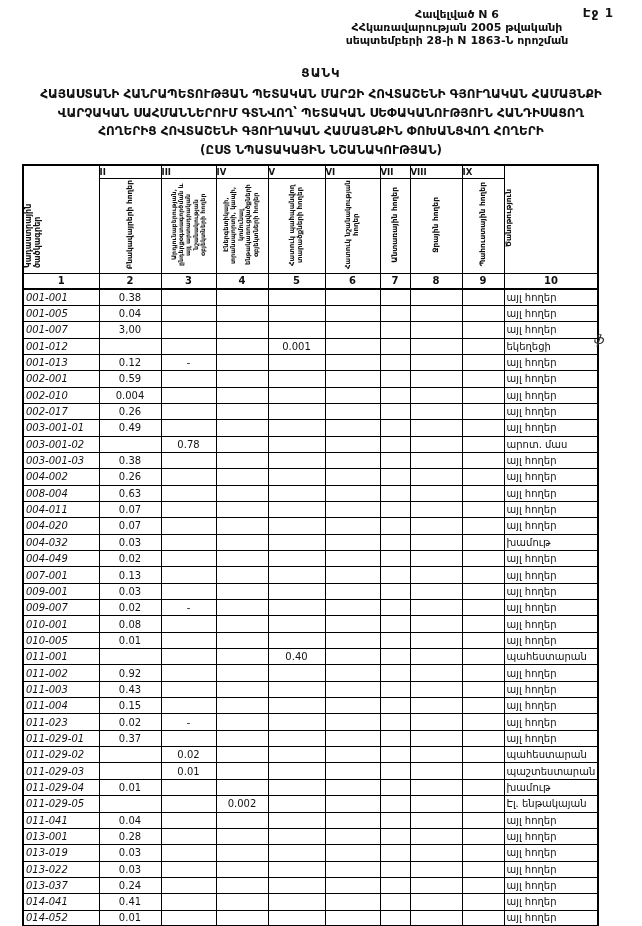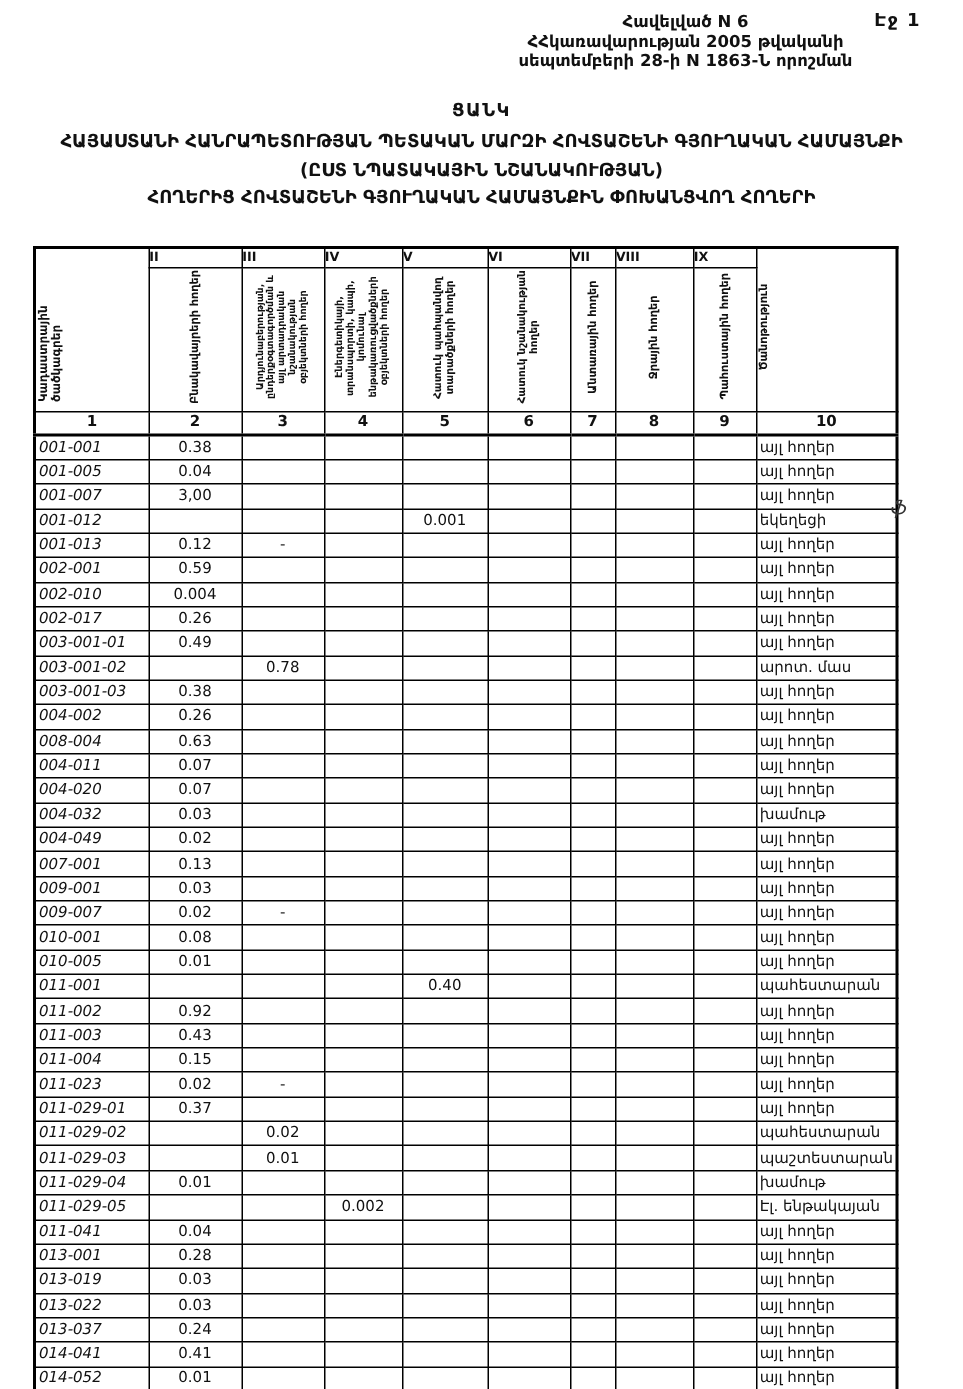--- a/index.html
+++ b/index.html
@@ -84,22 +84,23 @@
   <div class="annex-block">
     <div>Հավելված N 6</div>
     <div>ՀՀկառավարության 2005 թվականի</div>
     <div>սեպտեմբերի 28-ի N 1863-Ն որոշման</div>
   </div>
 
   <div class="list-label">ՑԱՆԿ</div>
 
   <div class="doc-title">
     <div>ՀԱՅԱՍՏԱՆԻ ՀԱՆՐԱՊԵՏՈՒԹՅԱՆ ՊԵՏԱԿԱՆ ՄԱՐԶԻ ՀՈՎՏԱՇԵՆԻ ԳՅՈՒՂԱԿԱՆ ՀԱՄԱՅՆՔԻ</div>
+    <div>ՎԱՐՉԱԿԱՆ ՍԱՀՄԱՆՆԵՐՈՒՄ ԳՏՆՎՈՂ՝ ՊԵՏԱԿԱՆ ՍԵՓԱԿԱՆՈՒԹՅՈՒՆ ՀԱՆԴԻՍԱՑՈՂ</div>
+    <div>ՀՈՂԵՐԻՑ ՀՈՎՏԱՇԵՆԻ ԳՅՈՒՂԱԿԱՆ ՀԱՄԱՅՆՔԻՆ ՓՈԽԱՆՑՎՈՂ ՀՈՂԵՐԻ</div>
     <div>(ԸՍՏ ՆՊԱՏԱԿԱՅԻՆ ՆՇԱՆԱԿՈՒԹՅԱՆ)</div>
-    <div>ՀՈՂԵՐԻՑ ՀՈՎՏԱՇԵՆԻ ԳՅՈՒՂԱԿԱՆ ՀԱՄԱՅՆՔԻՆ ՓՈԽԱՆՑՎՈՂ ՀՈՂԵՐԻ</div>
   </div>
 
   <table class="land-table">
     <colgroup>
       <col style="width:76px">
         <col style="width:62px">
         <col style="width:55px">
         <col style="width:52px">
       <col style="width:57px">
         <col style="width:55px">

